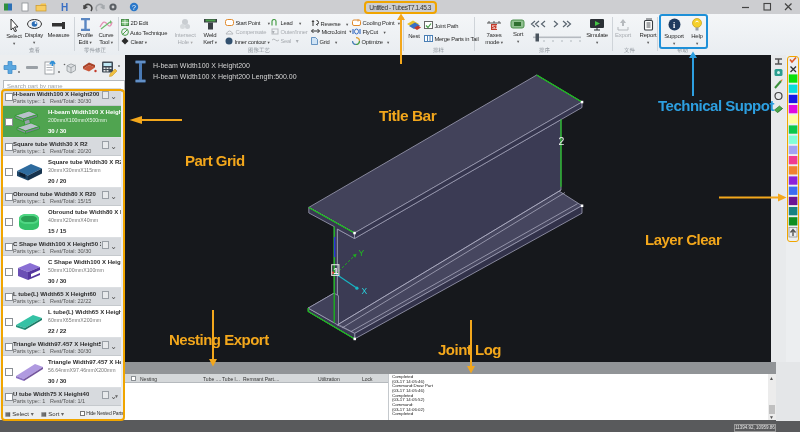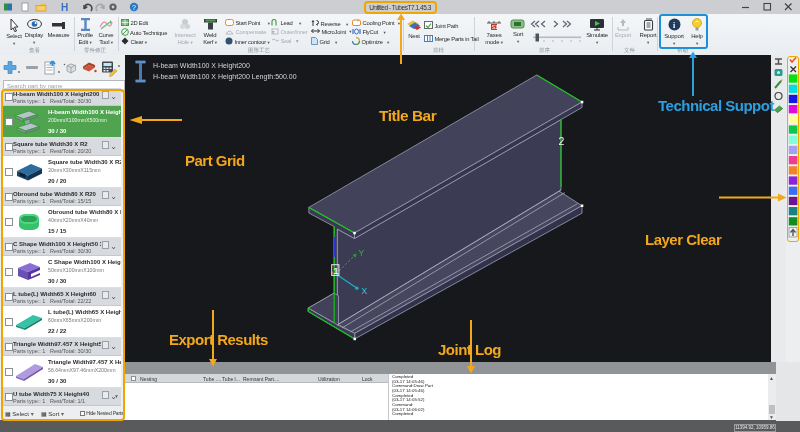--- a/index.html
+++ b/index.html
@@ -509,15 +509,15 @@
    <path d="M719,196.5 L778,196.5 L778,193.5 L786.5,197.5 L778,201.5 L778,198.5 L719,198.5 Z"></path>
    <path d="M212,310 L214,310 L214,359 L217,359 L213,366.5 L209,359 L212,359 Z"></path>
    <path d="M470,320 L472,320 L472,366 L475,366 L471,373.5 L467,366 L470,366 Z"></path>
   </g>
   <path d="M692,96 L694,96 L694,58 L697,58 L693,51.5 L689,58 L692,58 Z" fill="#2d9fe0"></path>
  </svg>
  <div class="ann" style="left:379px;top:66px;font-size:15.5px;">Title Bar</div>
  <div class="annb" style="left:630px;top:97px;margin-left:28px;">Technical Suppot</div>
  <div class="ann" style="left:185px;top:111px;">Part Grid</div>
  <div class="ann" style="left:645px;top:190px;">Layer Clear</div>
- <div class="ann" style="left:169px;top:290px;">Export Results</div>
+ <div class="ann" style="left:169px;top:290px;">Nesting Export</div>
  <div class="ann" style="left:438px;top:300px;">Joint Log</div>
 </div>
 
 </body></html>

